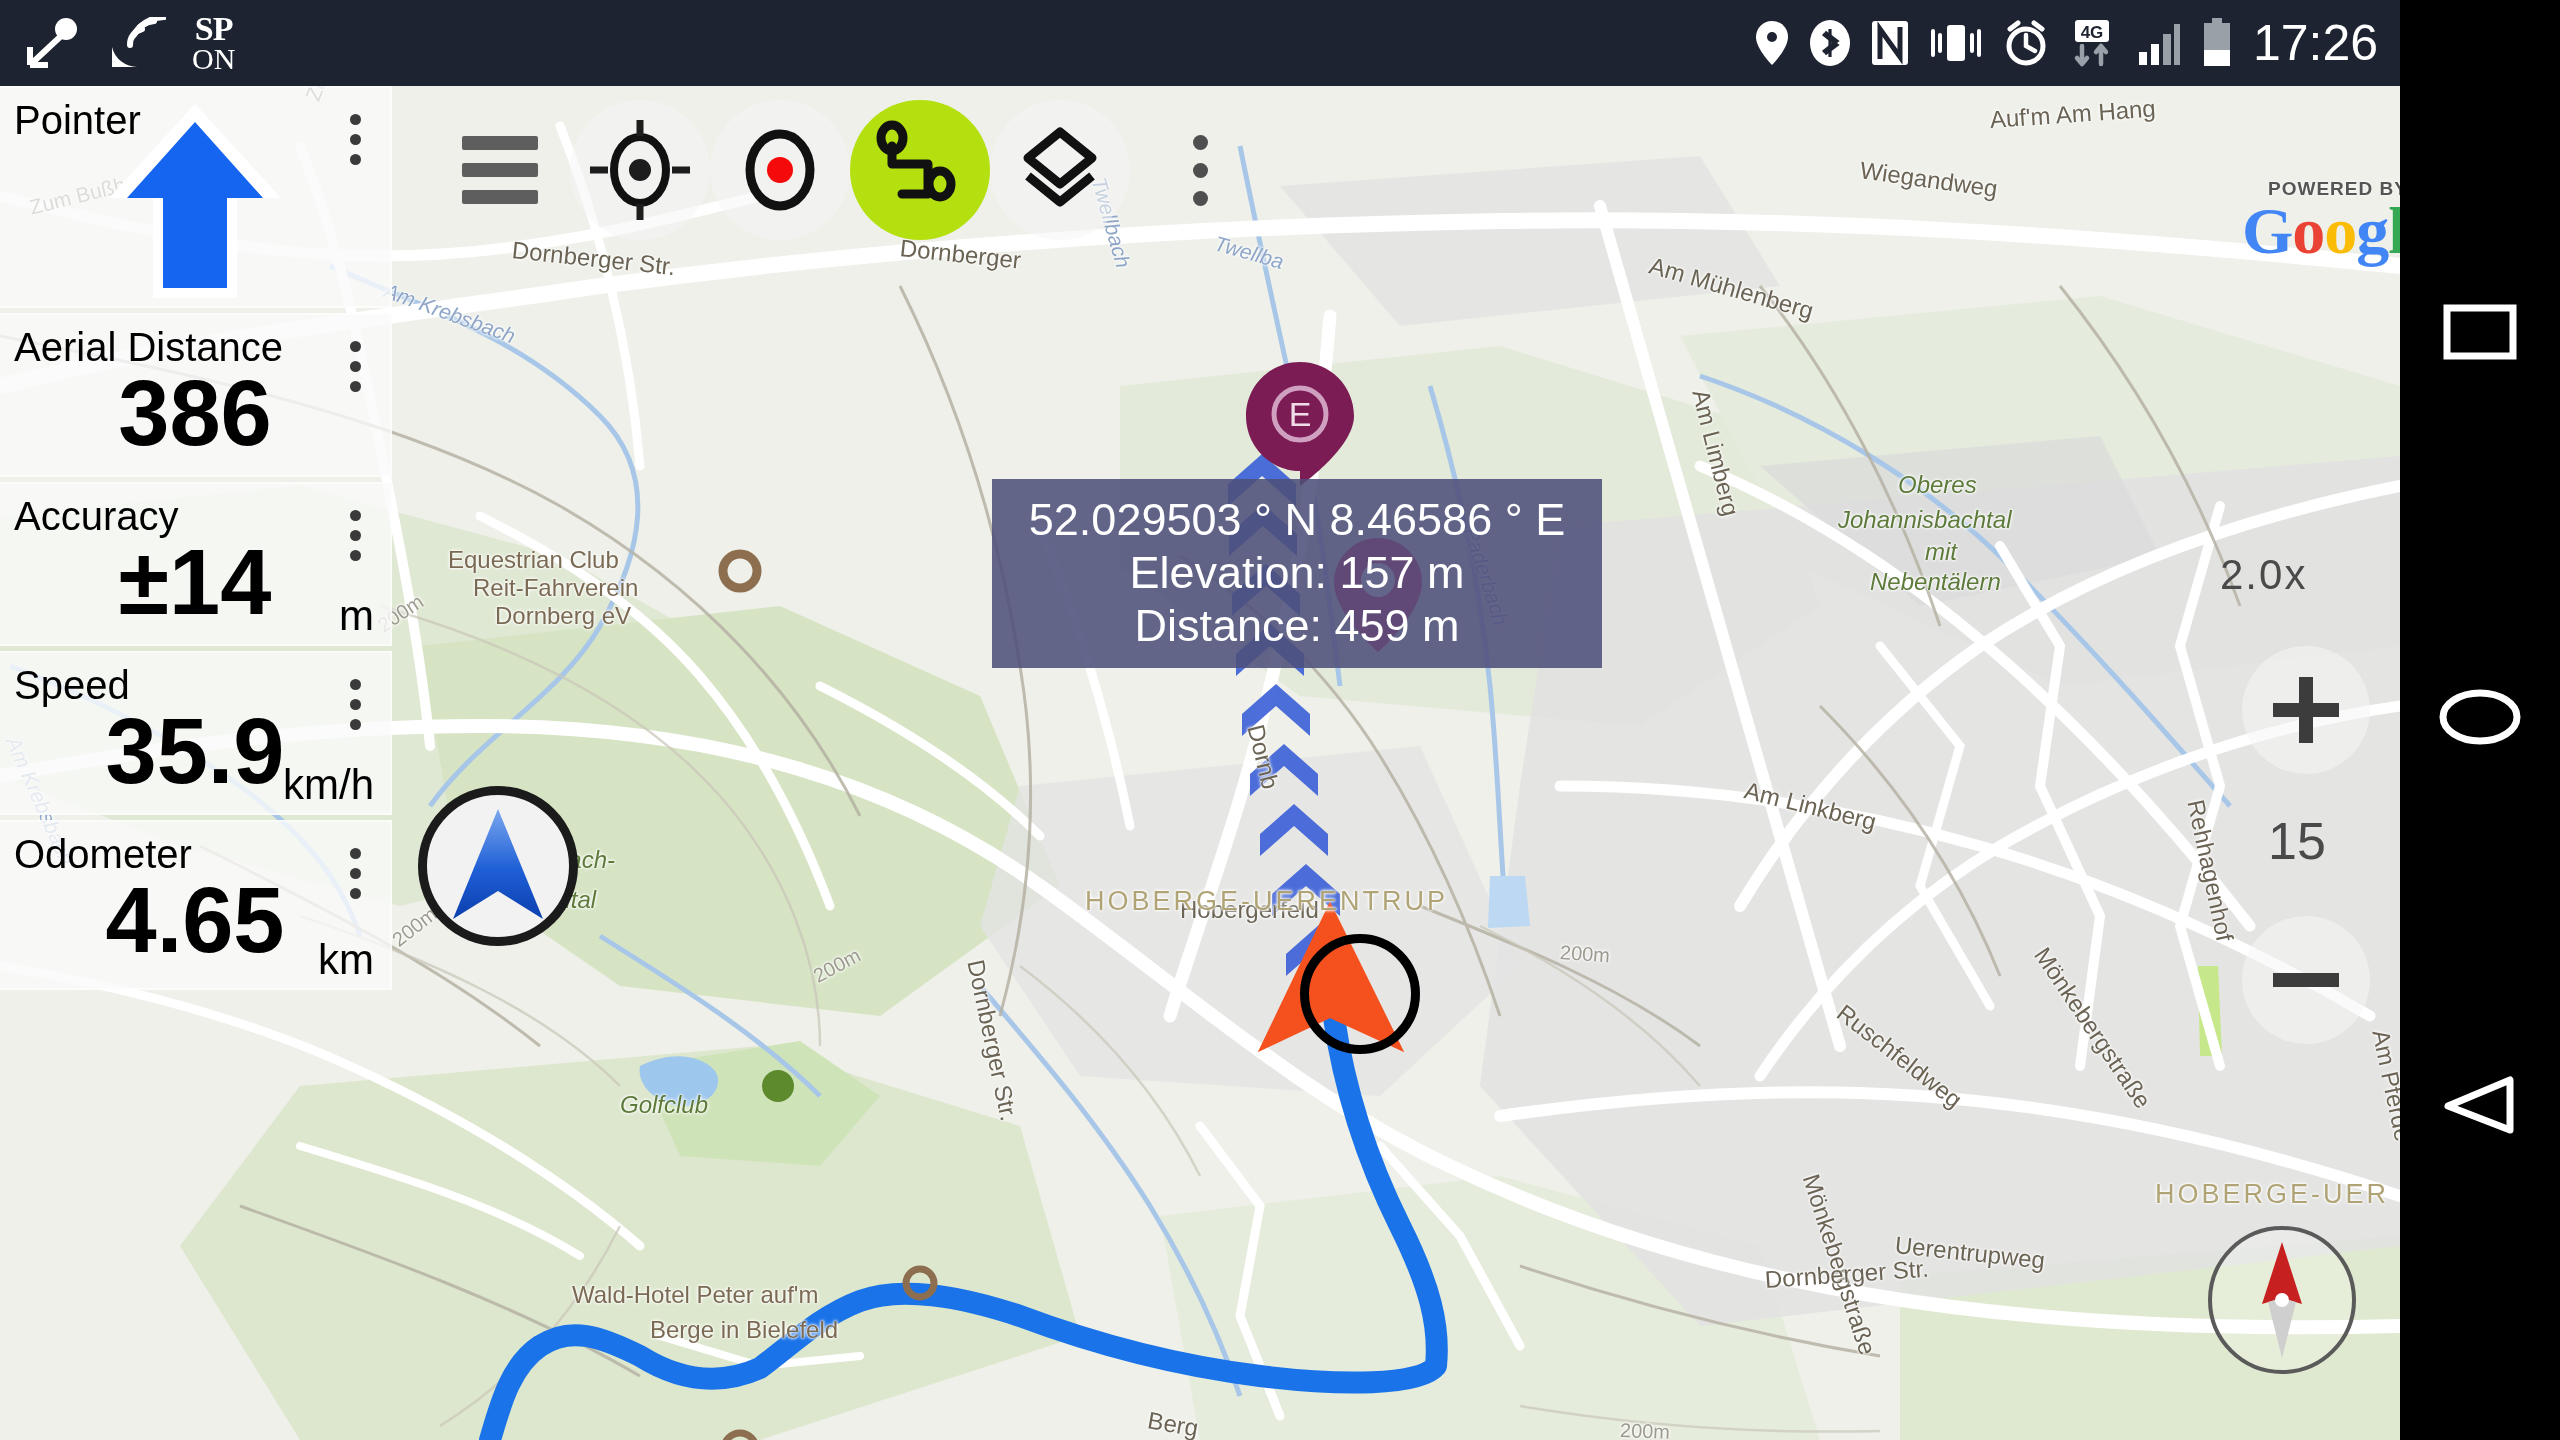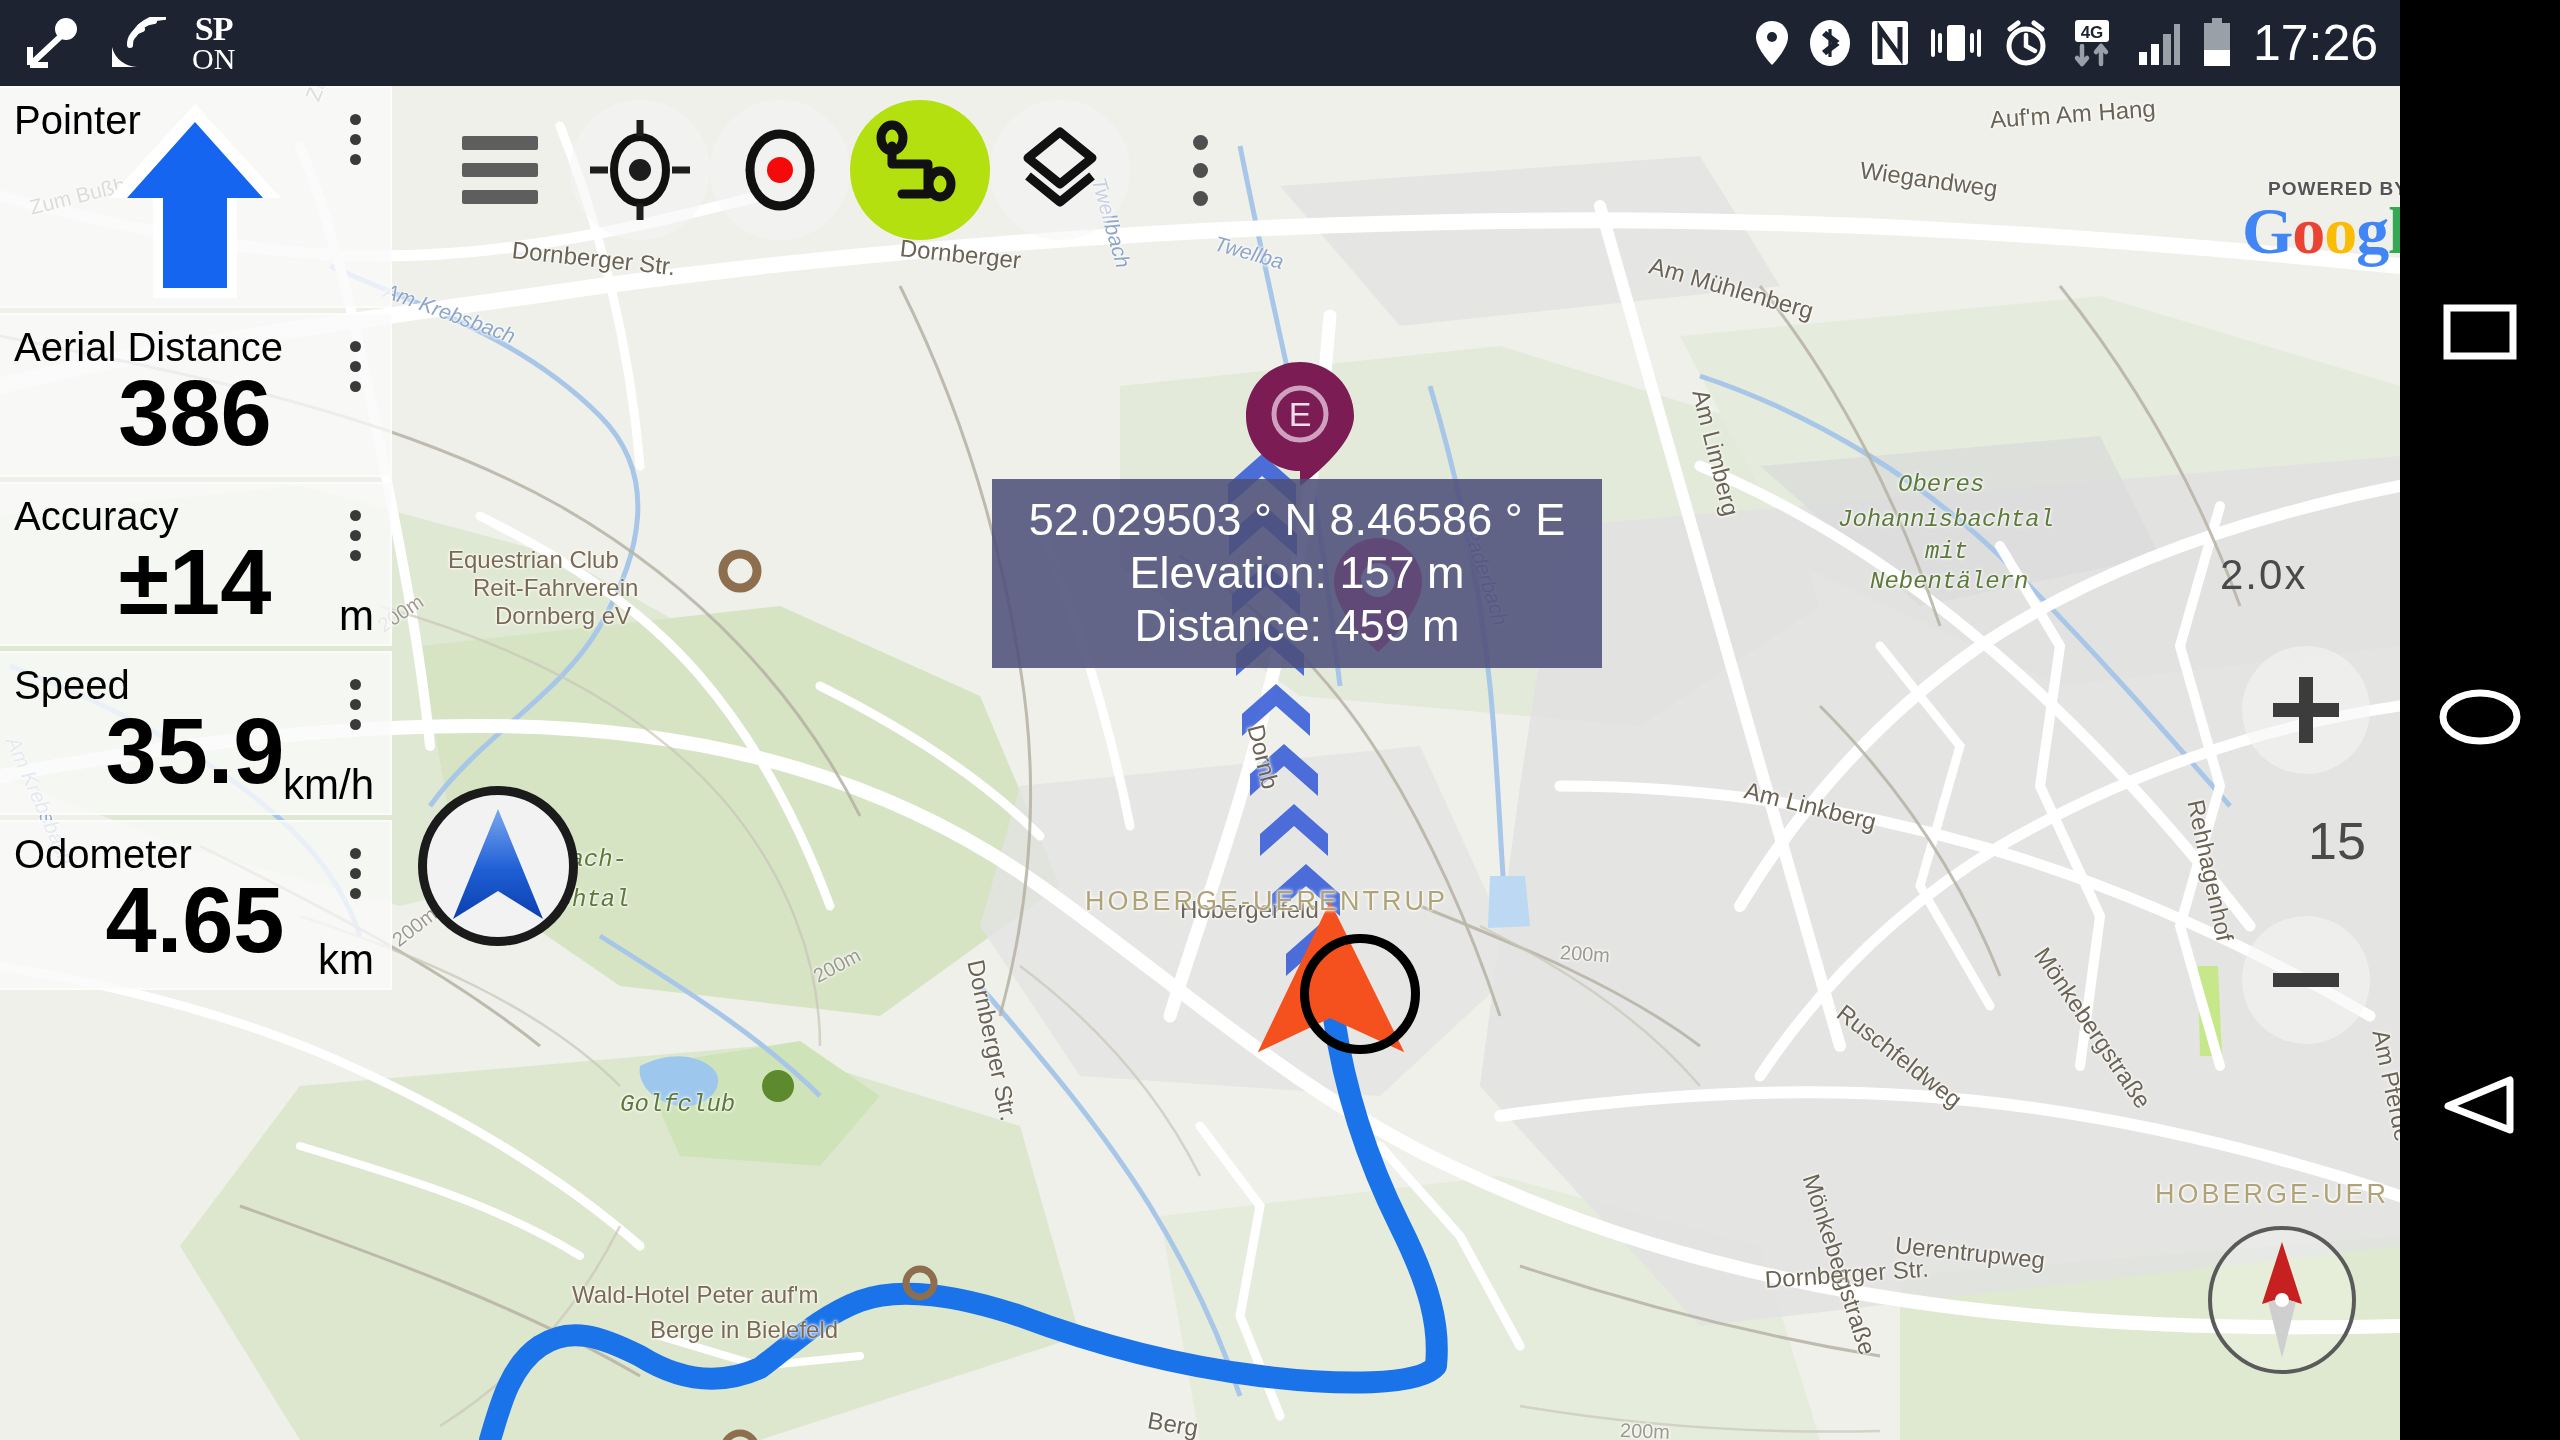--- a/index.html
+++ b/index.html
@@ -28,21 +28,21 @@
   
   #map {
     position:absolute; left:0; top:86px; width:2400px; height:1354px;
     overflow:hidden;
     background:#eceee6;
   }
   #maplayer { position:absolute; inset:0; }
 
   .mlabel { position:absolute; font-size:24px; color:#6b6455; white-space:nowrap;
             text-shadow: 0 0 4px #fff, 0 0 3px #fff, 0 0 2px #fff; pointer-events:none; }
-  .mlabel.green { color:#5d7a3a; font-style:italic;font-family:Liberation Mono, monospace; }
+  .mlabel.green { color:#5d7a3a; font-style:italic; }
   .mlabel.blue  { color:#8fa6c8; font-style:italic; font-size:21px; }
   .mlabel.poi   { color:#7b6a53; }
   .mlabel.place { color:#b0a477; font-size:27px; letter-spacing:3px; font-weight:400; }
   .mlabel.contour { color:#9d9a8f; font-size:20px; }
   .mlabel.small { font-size:21px; }
 
   
   #sidebar { position:absolute; left:0; top:86px; width:392px; z-index:30; }
   .panel {
     position:relative; background:rgba(250,250,250,0.80);
@@ -86,21 +86,21 @@
   #infobox div { font-size:45px; }
 
   #navcircle { position:absolute; left:418px; top:700px; width:160px; height:160px;
                border-radius:50%; background:#f2f2f2; border:9px solid #1b1b1b; z-index:22; }
 
   #poscircle { position:absolute; left:1300px; top:848px; width:120px; height:120px;
                border-radius:50%; border:9px solid #000; background:transparent; z-index:23; }
 
   #zoomx { position:absolute; left:2220px; top:465px; font-size:42px; color:#4a4a4a;
            letter-spacing:2px; z-index:20; }
-  #zoomnum { position:absolute; left:2268px; top:725px; font-size:52px; color:#4a4a4a; z-index:20;margin-left:40px; }
+  #zoomnum { position:absolute; left:2268px; top:725px; font-size:52px; color:#4a4a4a; z-index:20; }
   .zoombtn { position:absolute; left:2242px; width:128px; height:128px; border-radius:50%;
              background:rgba(245,245,245,0.55); display:flex; align-items:center;
              justify-content:center; z-index:20; }
   #zoomplus { top:560px; }
   #zoomminus { top:830px; }
   .plus-h, .plus-v, .minus-h { background:#3c3c3c; position:absolute; }
   .plus-h { width:66px; height:14px; }
   .plus-v { width:14px; height:66px; }
   .minus-h { width:66px; height:14px; }
 

